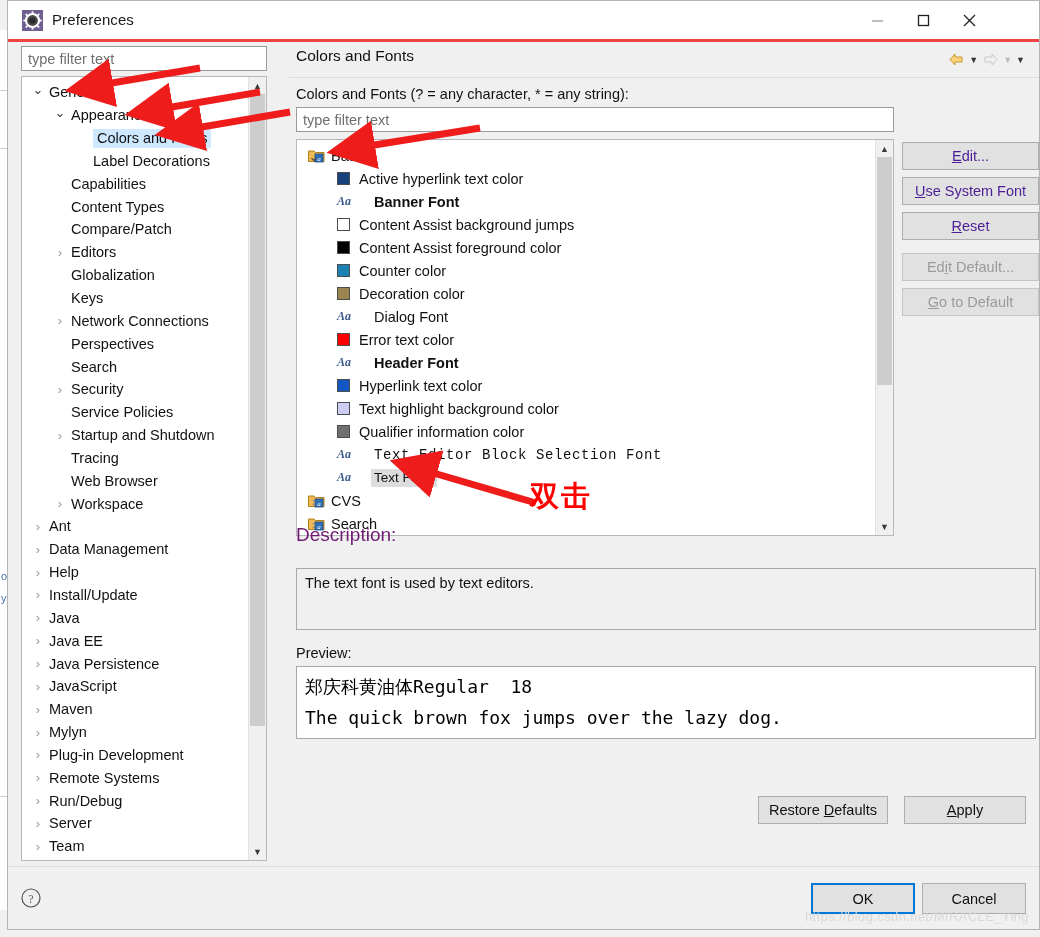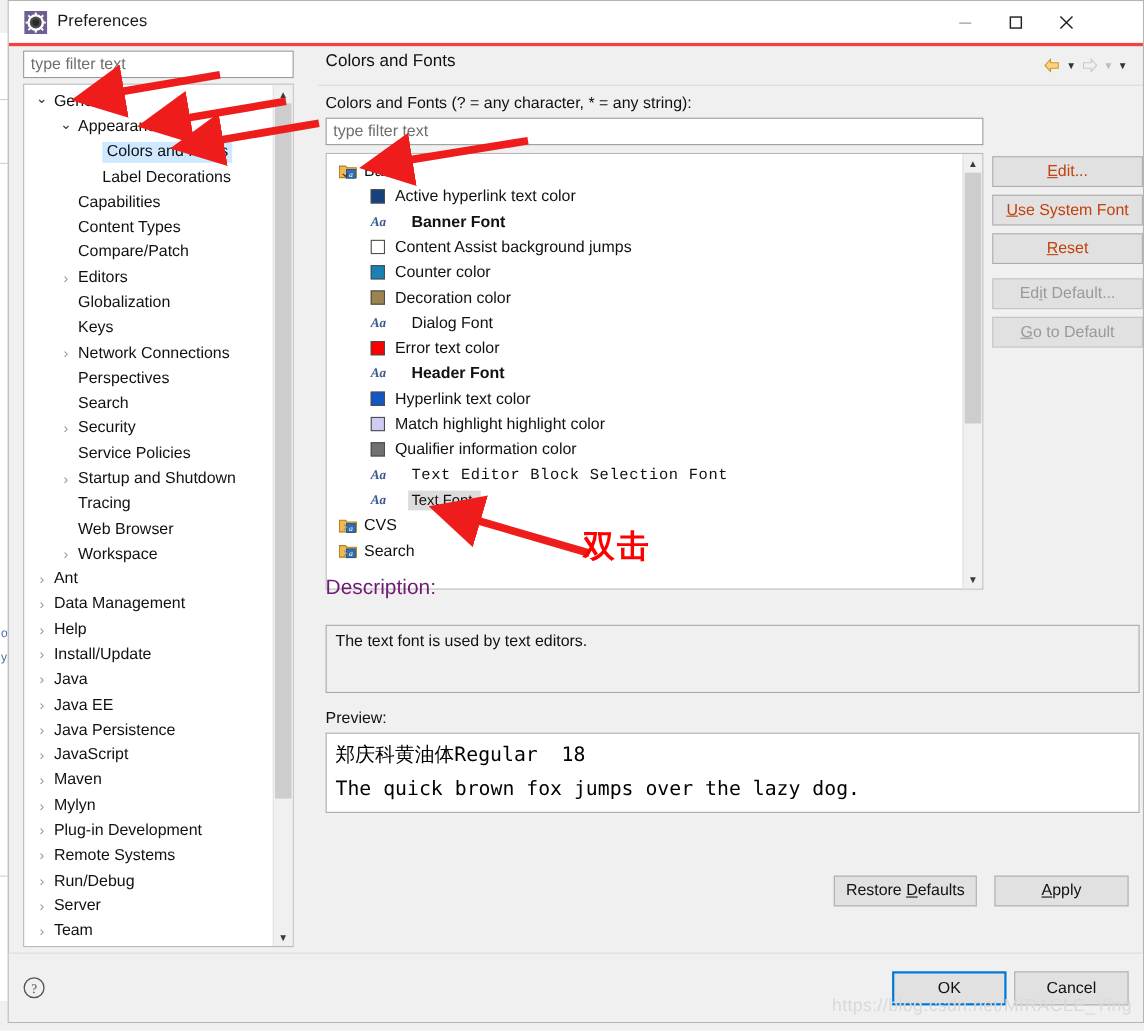--- a/index.html
+++ b/index.html
@@ -255,21 +255,21 @@
   .sidebtns {
     position: absolute; left: 613px; top: 103px;
     width: 137px;
   }
   .sbtn {
     display: block;
     width: 137px; height: 28px;
     margin-bottom: 7px;
     background: #e1e1e1;
     border: 1px solid #adadad;
-    font-size: 14.5px; color: #c2410c;
+    font-size: 14.5px; color: #4c1d95;
     font-family: "Liberation Sans", sans-serif;
     cursor: pointer;
     box-sizing: border-box;
     padding: 0;
   }
   .sbtn.gap { margin-top: 13px; }
   .sbtn.disabled { color: #9a9a9a; border-color: #c4c4c4; cursor: default; }
   .ul { text-decoration: underline; }
 
   
@@ -348,21 +348,21 @@
     font-family: "Liberation Sans", sans-serif;
     cursor: pointer;
     box-sizing: border-box;
   }
   .fbtn.primary {
     border: 2px solid #0078d7;
     background: #e1e1e1;
   }
   .watermark {
     position: absolute; right: 10px; bottom: 5px;
-    font-size: 16px; color: #d9d9d9;
+    font-size: 13px; color: #d9d9d9;
     letter-spacing: .4px;
     font-family: "Liberation Sans", sans-serif;
     white-space: nowrap;
   }
 
   
   .anno { position: absolute; left: 0; top: 0; width: 1040px; height: 937px; pointer-events: none; }
   .cn-note {
     position: absolute; left: 530px; top: 477px;
     font-size: 29px; color: #f00;
@@ -606,20 +606,24 @@
               </div>
               <div class="cfrow item">
                 <span class="aa">Aa</span>
                 <span class="f-banner">Banner Font</span>
               </div>
               <div class="cfrow item">
                 <span class="swatch" style="background: rgb(255, 255, 255);"></span>
                 <span>Content Assist background jumps</span>
               </div>
               <div class="cfrow item">
+                <span class="swatch" style="background: rgb(0, 0, 0);"></span>
+                <span>Content Assist foreground color</span>
+              </div>
+              <div class="cfrow item">
                 <span class="swatch" style="background: rgb(27, 128, 178);"></span>
                 <span>Counter color</span>
               </div>
               <div class="cfrow item">
                 <span class="swatch" style="background: rgb(155, 132, 80);"></span>
                 <span>Decoration color</span>
               </div>
               <div class="cfrow item">
                 <span class="aa">Aa</span>
                 <span>Dialog Font</span>
@@ -631,21 +635,21 @@
               <div class="cfrow item">
                 <span class="aa">Aa</span>
                 <span class="f-header">Header Font</span>
               </div>
               <div class="cfrow item">
                 <span class="swatch" style="background: rgb(18, 87, 196);"></span>
                 <span>Hyperlink text color</span>
               </div>
               <div class="cfrow item">
                 <span class="swatch" style="background: rgb(205, 205, 244);"></span>
-                <span>Match highlight highlight color</span>
+                <span>Text highlight background color</span>
               </div>
               <div class="cfrow item">
                 <span class="swatch" style="background: rgb(112, 112, 112);"></span>
                 <span>Qualifier information color</span>
               </div>
               <div class="cfrow item">
                 <span class="aa">Aa</span>
                 <span class="f-mono">Text Editor Block Selection Font</span>
               </div>
               <div class="cfrow item selrow">

